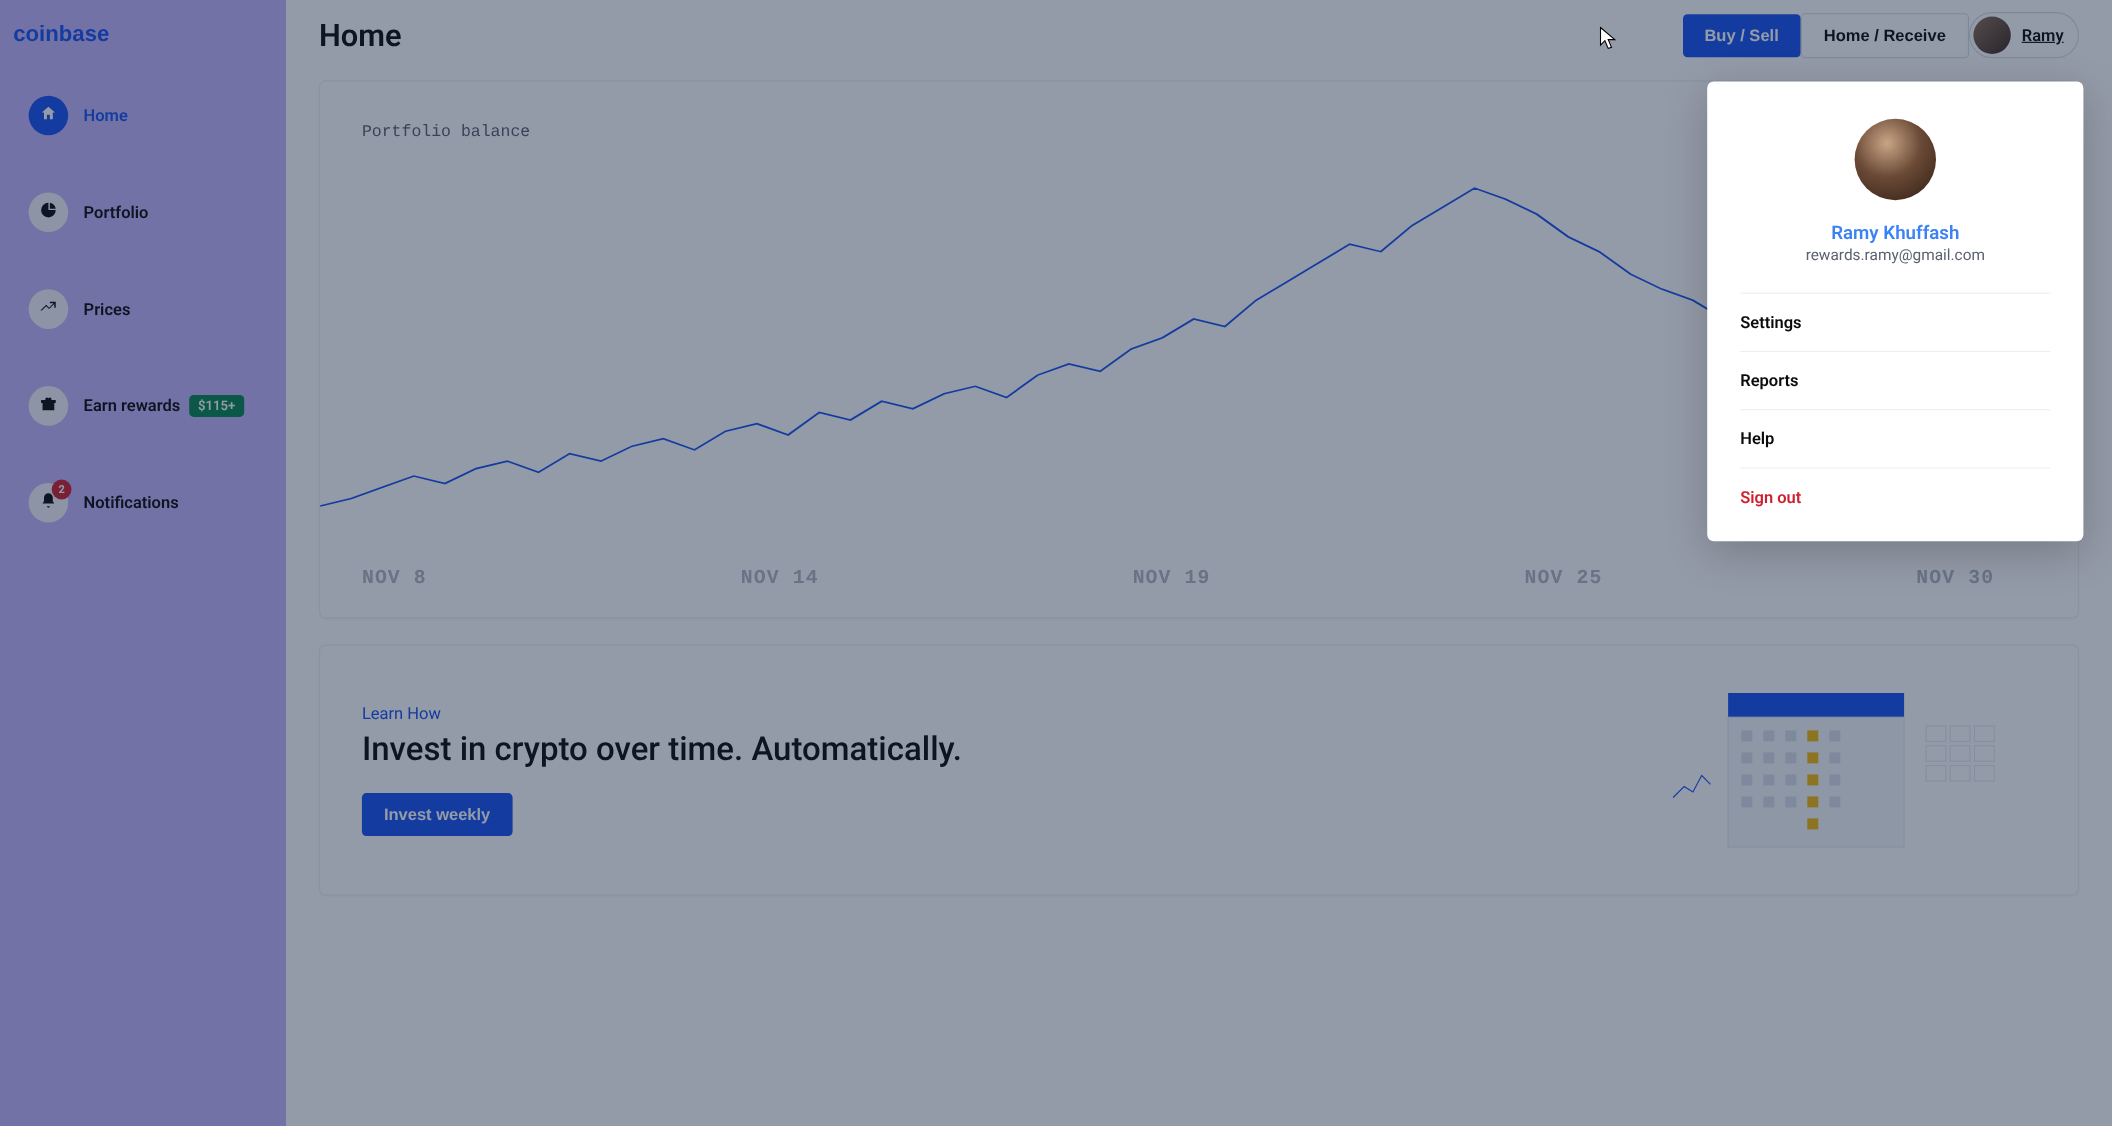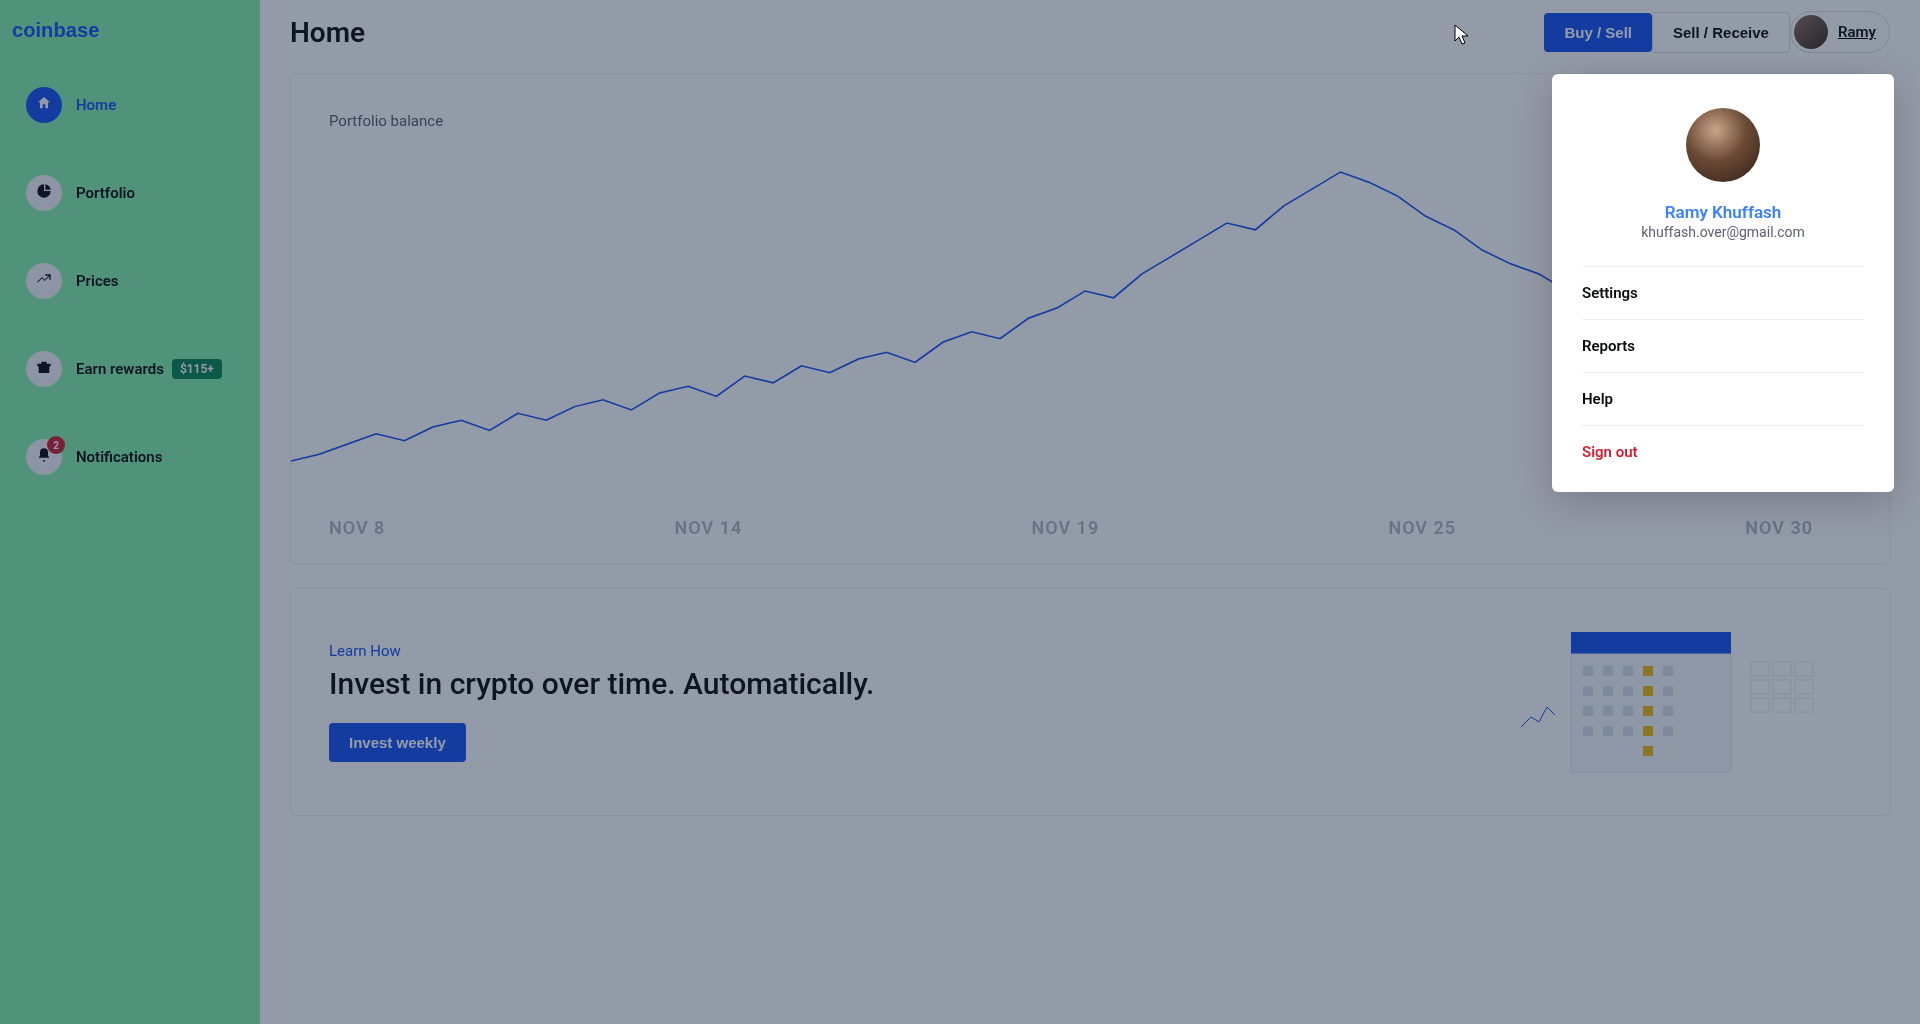--- a/index.html
+++ b/index.html
@@ -1,20 +1,20 @@
 <!DOCTYPE html>
 <html><head>
   <meta charset="utf-8">
   <style>
     * { margin: 0; padding: 0; box-sizing: border-box; }
     body { font-family: -apple-system, BlinkMacSystemFont, 'Segoe UI', Roboto, sans-serif; background: #fff; width: 1920px; height: 1024px; overflow: hidden; position: relative; }
     
     .app { display: flex; height: 100%; }
     
-    .sidebar { width: 260px; padding: 18px 12px; background: #86efac; }
+    .sidebar { width: 260px; padding: 18px 12px; background: #c4b5fd; }
     .logo { padding: 2px 0 30px 0; }
     .logo svg { height: 21px; fill: #1652f0; }
     
     .nav-item { display: flex; align-items: center; padding: 12px 14px; margin-bottom: 28px; border-radius: 40px; cursor: pointer; }
     .nav-item-active { }
     .nav-icon-wrap { width: 36px; height: 36px; border-radius: 50%; display: flex; align-items: center; justify-content: center; margin-right: 14px; position: relative; }
     .nav-item-active .nav-icon-wrap { background: #1652f0; }
     .nav-item:not(.nav-item-active) .nav-icon-wrap { background: #f0f3fa; }
     .nav-label { font-size: 15px; font-weight: 600; color: #0a0b0d; }
     .nav-item-active .nav-label { color: #1652f0; }
@@ -31,21 +31,21 @@
     .btn { padding: 11px 20px; border-radius: 4px; font-size: 15px; font-weight: 600; cursor: pointer; border: none; }
     .btn-primary { background: #1652f0; color: #fff; }
     .btn-outline { background: #fff; color: #0a0b0d; border: 1px solid #d8dce1; }
     .profile-chip { display: flex; align-items: center; gap: 10px; padding: 3px 13px 3px 3px; border: 1px solid #d8dce1; border-radius: 26px; cursor: pointer; text-decoration: underline; }
     .profile-chip .avatar { width: 34px; height: 34px; border-radius: 50%; background: linear-gradient(135deg,#8b6f5c,#3c2a1e); }
     .profile-chip span { font-weight: 600; font-size: 15px; color: #0a0b0d; }
     
     .content { padding: 0 30px; }
     .card { background: #fff; border: 1px solid #eceff1; border-radius: 6px; margin-bottom: 24px; box-shadow: 0 1px 2px rgba(0,0,0,0.03); }
     
-    .portfolio-card { padding: 38px 38px 25px 0; position: relative; }
+    .portfolio-card { padding: 38px 38px 25px 0; position: relative; font-family: Liberation Mono, monospace; }
     .portfolio-label { font-size: 15px; color: #5b616e; margin: 0 0 15px 38px; }
     .chart-svg { width: 100%; height: 360px; display: block; }
     .chart-line { fill: none; stroke: #1652f0; stroke-width: 1.5; }
     .x-axis { display: flex; justify-content: space-between; padding: 12px 38px 0 38px; }
     .x-axis span { color: #b0b6c0; font-size: 18px; font-weight: 600; letter-spacing: 1px; }
     .time-tabs { position: absolute; top: 30px; right: 38px; display: flex; gap: 20px; }
     .time-tab { font-size: 13px; font-weight: 600; color: #5b616e; cursor: pointer; padding: 4px 2px; }
     .time-tab.active { color: #1652f0; }
     
     .promo-card { padding: 38px; display: flex; justify-content: space-between; align-items: center; }
@@ -124,21 +124,21 @@
       </div>
       <span class="nav-label">Notifications</span>
     </div>
   </aside>
 
   <main class="main">
     <div class="header">
       <h1 class="page-title">Home</h1>
       <div class="header-actions">
         <button class="btn btn-primary">Buy / Sell</button>
-        <button class="btn btn-outline">Sell / Receive</button>
+        <button class="btn btn-outline">Home / Receive</button>
         <div class="profile-chip">
           <div class="avatar"></div>
           <span>Ramy</span>
         </div>
       </div>
     </div>
 
     <div class="content">
       <div class="card portfolio-card">
         <div class="portfolio-label">Portfolio balance</div>
@@ -216,21 +216,21 @@
     </div>
   </main>
 </div>
 
 <div class="overlay"></div>
 
 <div class="dropdown">
   <div class="dd-profile">
     <div class="dd-avatar"></div>
     <div class="dd-name">Ramy Khuffash</div>
-    <div class="dd-email">khuffash.over@gmail.com</div>
+    <div class="dd-email">rewards.ramy@gmail.com</div>
   </div>
   <div class="dd-menu">
     <div class="dd-item">Settings</div>
     <div class="dd-item">Reports</div>
     <div class="dd-item">Help</div>
     <div class="dd-item danger">Sign out</div>
   </div>
 </div>
 
 <svg class="cursor" width="18" height="22" viewBox="0 0 18 22">

